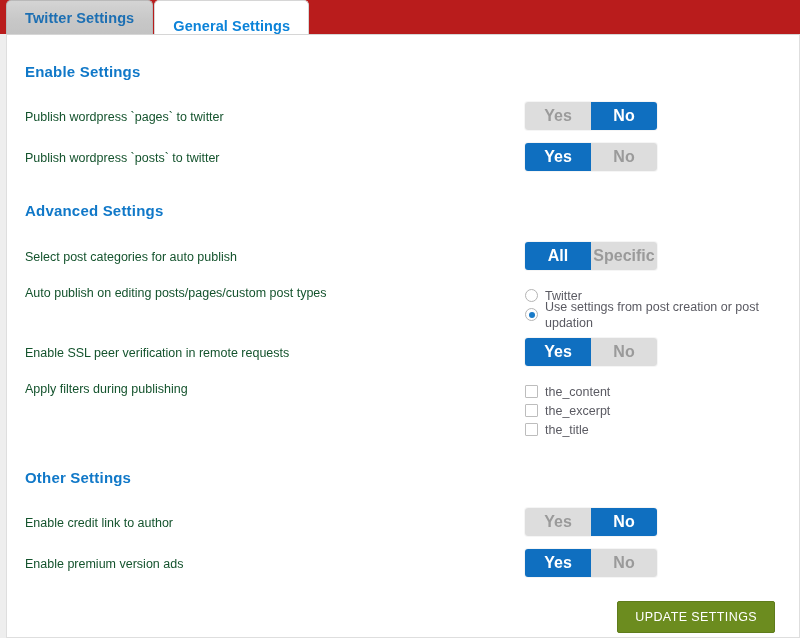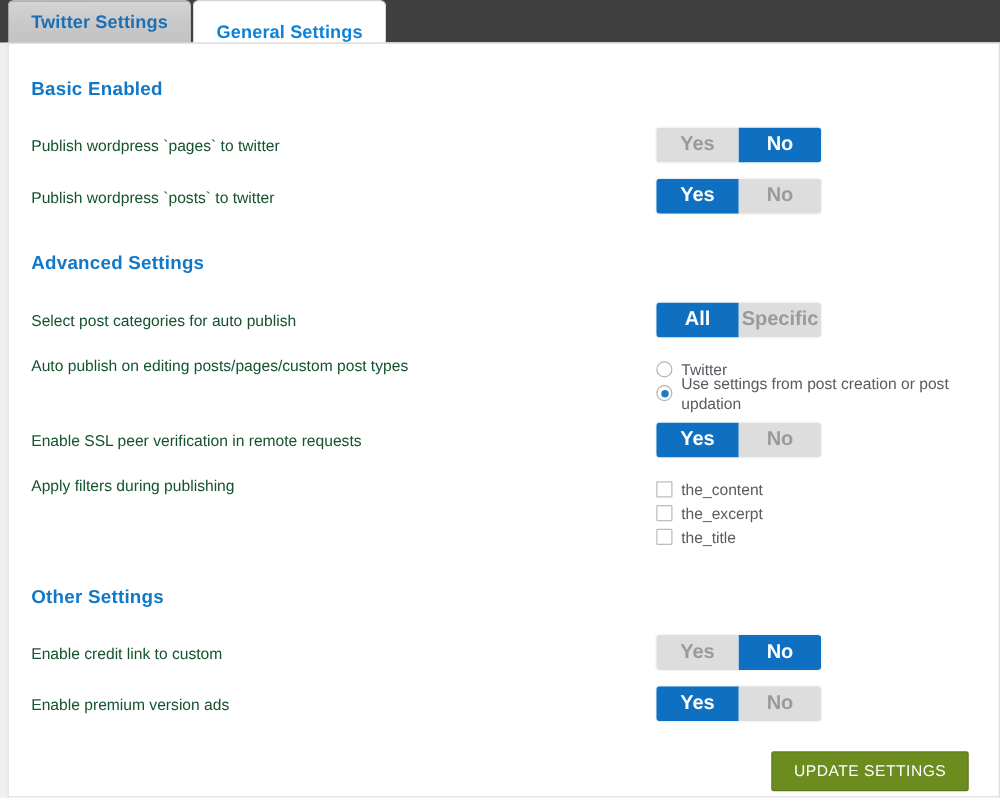--- a/index.html
+++ b/index.html
@@ -15,21 +15,21 @@
     color: #444;
     overflow: hidden;
   }
 
   
   .tab-bar {
     position: relative;
     height: 34px;
     padding-left: 6px;
     box-sizing: border-box;
-    background: #404040;
+    background: #b91c1c;
     display: flex;
     align-items: flex-end;
   }
   .tab {
     position: relative;
     height: 34px;
     box-sizing: border-box;
     padding: 0 18px;
     display: flex;
     align-items: center;
@@ -214,21 +214,21 @@
   </div>
   <div class="tab active">
     <span>General Settings</span>
   </div>
 </div>
 
 <div class="panel-wrap">
 <div class="panel">
 
   <div style="padding:28px 24px 0 18px;">
-    <div class="section-title">Basic Enabled</div>
+    <div class="section-title">Enable Settings</div>
   </div>
 
   <div class="row" style="margin-top:22px;">
     <div class="row-label">Publish wordpress `pages` to twitter</div>
     <div class="row-control">
       <div class="toggle">
         <div class="opt">Yes</div>
         <div class="opt on">No</div>
       </div>
     </div>
@@ -302,21 +302,21 @@
         </div>
       </div>
     </div>
   </div>
 
   <div style="padding:30px 24px 0 18px;">
     <div class="section-title">Other Settings</div>
   </div>
 
   <div class="row" style="margin-top:22px;">
-    <div class="row-label">Enable credit link to custom</div>
+    <div class="row-label">Enable credit link to author</div>
     <div class="row-control">
       <div class="toggle">
         <div class="opt">Yes</div>
         <div class="opt on">No</div>
       </div>
     </div>
   </div>
 
   <div class="row" style="margin-top:13px;">
     <div class="row-label">Enable premium version ads</div>

